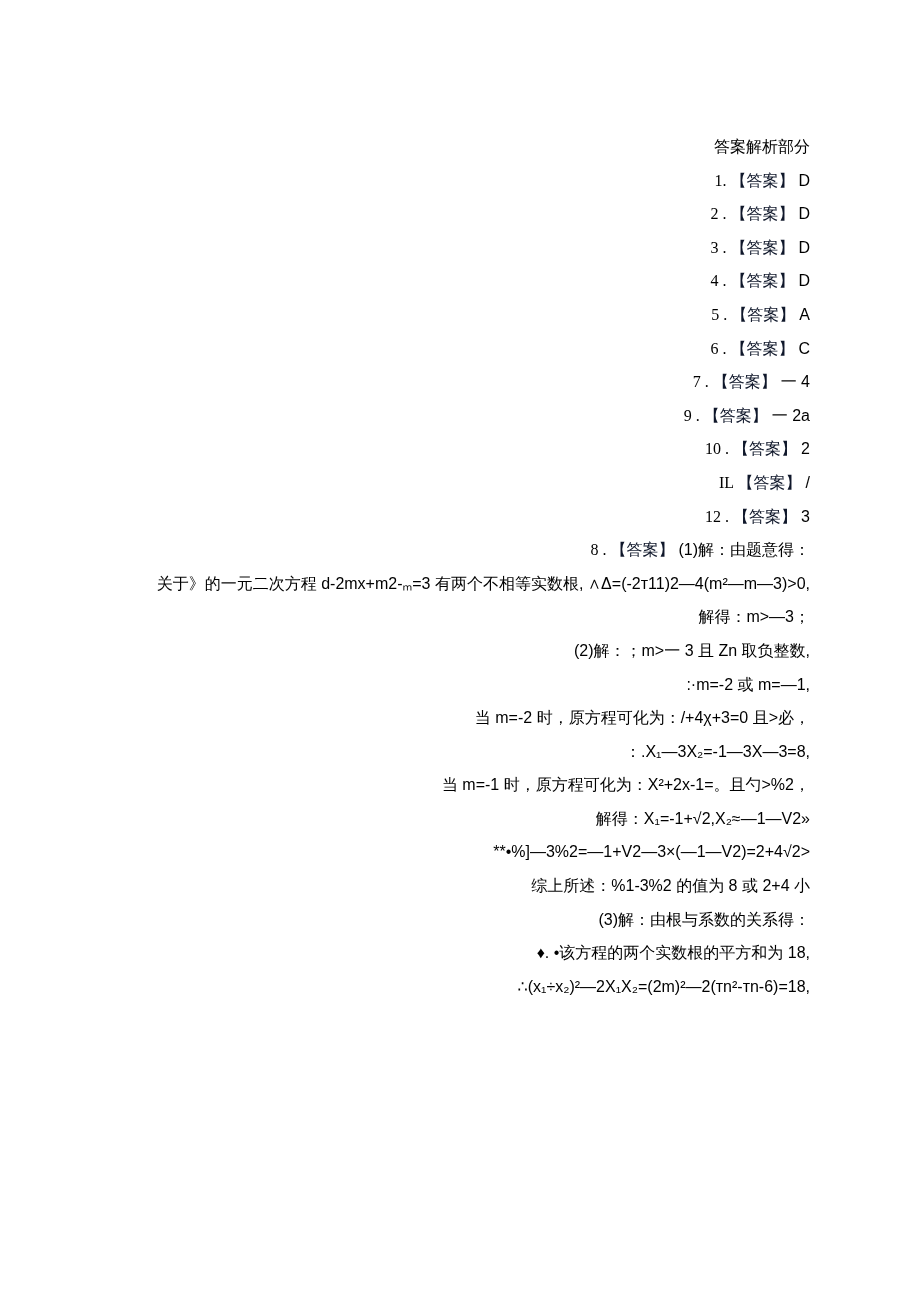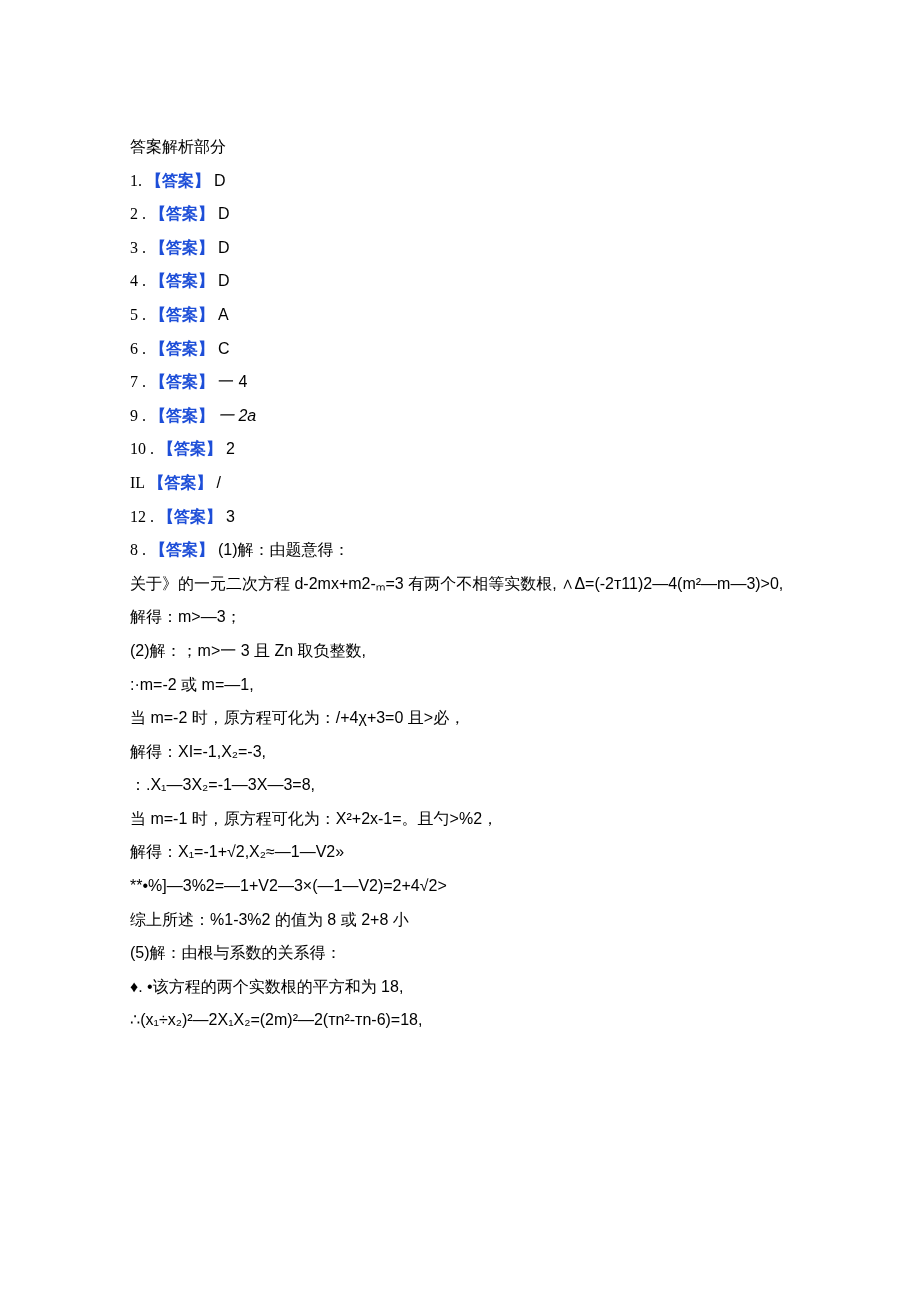--- a/index.html
+++ b/index.html
@@ -12,33 +12,32 @@
   .page {
     padding: 130px 110px 60px 130px;
     font-size: 16px;
     color: #000000;
     line-height: 2.1;
   }
   .section-title {
     color: #000000;
   }
   .answer-label {
-    color: #1d4ed8;
-    font-weight: bold;
+    color: #0f172a;
   }
   .answer-value {
     color: #000000;
     font-family: Arial, "SimSun", sans-serif;
   }
   .line {
     margin: 0;
     padding: 0;
+    text-align: right;
   }
   .italic {
-    font-style: italic;
   }
 </style>
 </head>
 <body>
 
 <div class="page">
 
   <p class="line section-title">答案解析部分</p>
 
   <p class="line">
@@ -112,23 +111,22 @@
     <span>8 .</span>
     <span class="answer-label">【答案】</span>
     <span class="answer-value">(1)解：由题意得：</span>
   </p>
 
   <p class="line answer-value">关于》的一元二次方程 d-2mx+m2-ₘ=3 有两个不相等实数根, ∧Δ=(-2т11)2—4(m²—m—3)&gt;0,</p>
   <p class="line answer-value">解得：m&gt;—3；</p>
   <p class="line answer-value">(2)解：；m&gt;一 3 且 Zn 取负整数,</p>
   <p class="line answer-value">:·m=-2 或 m=—1,</p>
   <p class="line answer-value">当 m=-2 时，原方程可化为：/+4χ+3=0 且&gt;必，</p>
-  <p class="line answer-value">解得：XI=-1,X₂=-3,</p>
   <p class="line answer-value">：.X₁—3X₂=-1—3X—3=8,</p>
   <p class="line answer-value">当 m=-1 时，原方程可化为：X²+2x-1=。且勺&gt;%2，</p>
   <p class="line answer-value">解得：X₁=-1+√2,X₂≈—1—V2»</p>
   <p class="line answer-value">**•%]—3%2=—1+V2—3×(—1—V2)=2+4√2&gt;</p>
-  <p class="line answer-value">综上所述：%1-3%2 的值为 8 或 2+8 小</p>
-  <p class="line answer-value">(5)解：由根与系数的关系得：</p>
+  <p class="line answer-value">综上所述：%1-3%2 的值为 8 或 2+4 小</p>
+  <p class="line answer-value">(3)解：由根与系数的关系得：</p>
   <p class="line answer-value">♦. •该方程的两个实数根的平方和为 18,</p>
   <p class="line answer-value">∴(x₁÷x₂)²—2X₁X₂=(2m)²—2(тn²-тn-6)=18,</p>
 
 </div>
 
 </body></html>

